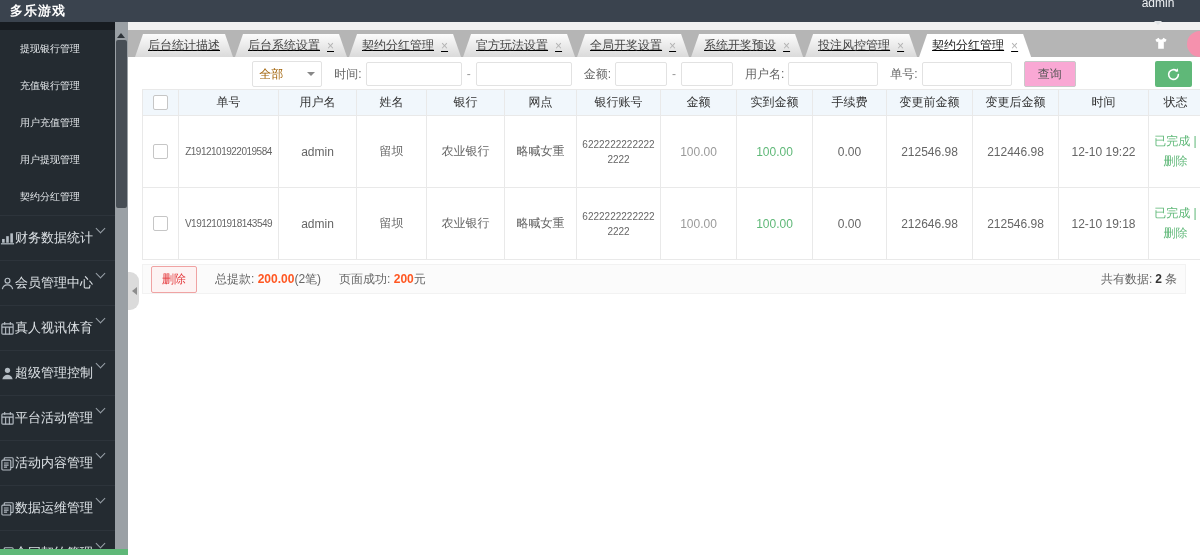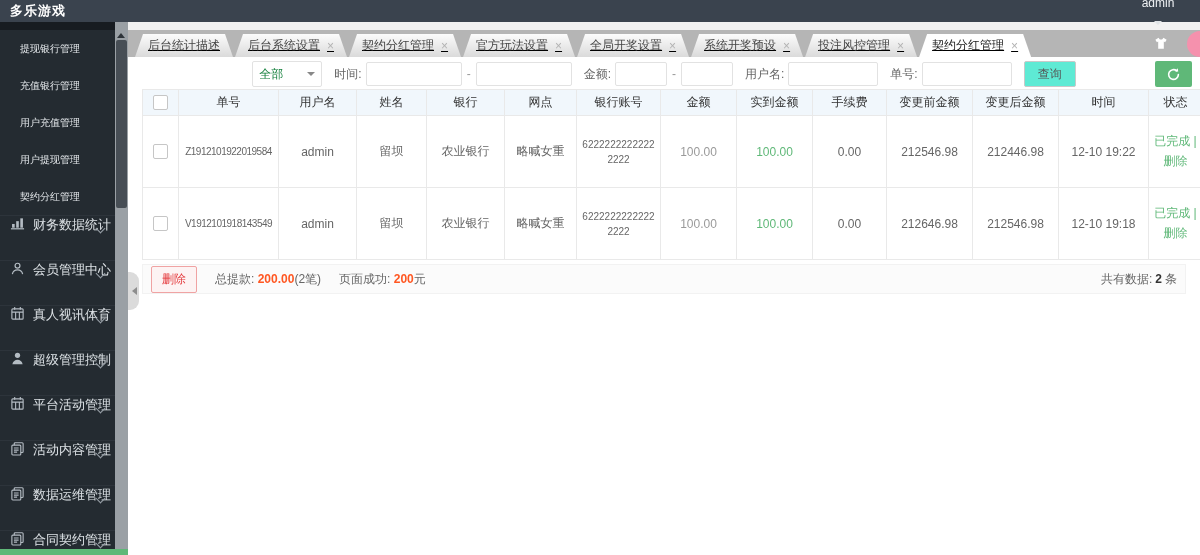--- a/index.html
+++ b/index.html
@@ -14,21 +14,21 @@
                 font-size:12px;color:#eef1f3;cursor:pointer;flex-direction:column;}
   .caret-down{width:0;height:0;border:4px solid transparent;border-top-color:#dfe3e6;margin-top:4px;}
   .shirt{width:16px;height:15px;display:flex;margin-left:6px;}
   .shirt svg{width:100%;height:100%;}
 
   
   .sidebar{position:absolute;left:0;top:22px;bottom:0;width:115px;background:#242b31;overflow:hidden;z-index:2;}
   .sidebar-topband{height:8px;background:#171c21;}
   .subitem{height:37px;line-height:37px;padding-left:20px;color:#e3e7ea;font-size:10px;cursor:pointer;
            white-space:nowrap;}
-  .menuitem{position:relative;height:44px;display:flex;padding-left:10px;gap:8px;
+  .menuitem{position:relative;height:44px;display:flex;align-items:center;padding-left:0;
             border-top:1px solid #2d343b;color:#dde2e6;font-size:13px;cursor:pointer;white-space:nowrap;}
   .micon{width:15px;height:15px;color:#b4bcc3;display:flex;flex:none;}
   .micon svg{width:100%;height:100%;}
   .chev{position:absolute;right:11px;top:9px;width:6px;height:6px;
         border-right:1px solid #99a1a8;border-bottom:1px solid #99a1a8;transform:rotate(45deg);}
 
   
   .scrollbar{position:absolute;left:115px;top:22px;bottom:0;width:13px;background:#9aa0a5;z-index:3;}
   .scroll-up{position:absolute;top:7px;left:2px;width:0;height:0;border:4px solid transparent;
              border-bottom:5px solid #2e343a;cursor:pointer;}
@@ -56,22 +56,22 @@
   
   .toolbar{position:relative;height:26px;margin:4px 8px 2px 8px;}
   .filters{position:absolute;left:0;right:0;top:0;height:26px;display:flex;align-items:center;justify-content:center;
            font-size:12px;color:#666;}
   .flabel{margin:0 4px 0 12px;white-space:nowrap;}
   .txt{width:86px;height:22px;border:1px solid #e2e2e2;border-radius:2px;font-size:12px;padding:0 4px;outline:none;}
   .txt.sm{width:42px;}
   .txt.md{width:80px;}
   .dash{color:#999;margin:0 5px;}
   .select{width:56px;height:24px;border:1px solid #e2e2e2;border-radius:2px;background:#fff;display:flex;
-          align-items:center;justify-content:space-between;padding:0 6px;color:#15803d;cursor:pointer;flex:none;}
-  .btn-search{height:26px;padding:0 13px;margin-left:12px;background:#5eead4;border:1px solid #c9c9c9;border-radius:2px;
+          align-items:center;justify-content:space-between;padding:0 6px;color:#a16207;cursor:pointer;flex:none;}
+  .btn-search{height:26px;padding:0 13px;margin-left:12px;background:#f9a8d4;border:1px solid #c9c9c9;border-radius:2px;
               font-size:12px;color:#555;cursor:pointer;}
   .btn-refresh{position:absolute;right:0;top:0;width:37px;height:26px;background:#5FB878;border:none;border-radius:2px;
                display:flex;align-items:center;justify-content:center;cursor:pointer;}
   .btn-refresh svg{width:15px;height:15px;}
 
   
   table{width:calc(100% - 28px);margin:2px 14px 0 14px;border-collapse:collapse;table-layout:fixed;
         font-size:12px;color:#666;text-align:center;}
   th,td{border:1px solid #e9e9e9;padding:0;}
   th{height:25px;background:#f1f7fc;color:#333;font-weight:400;}

